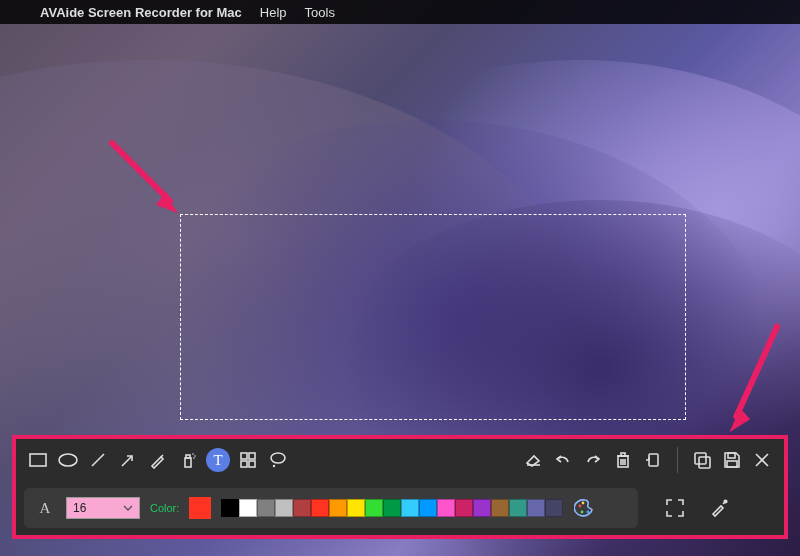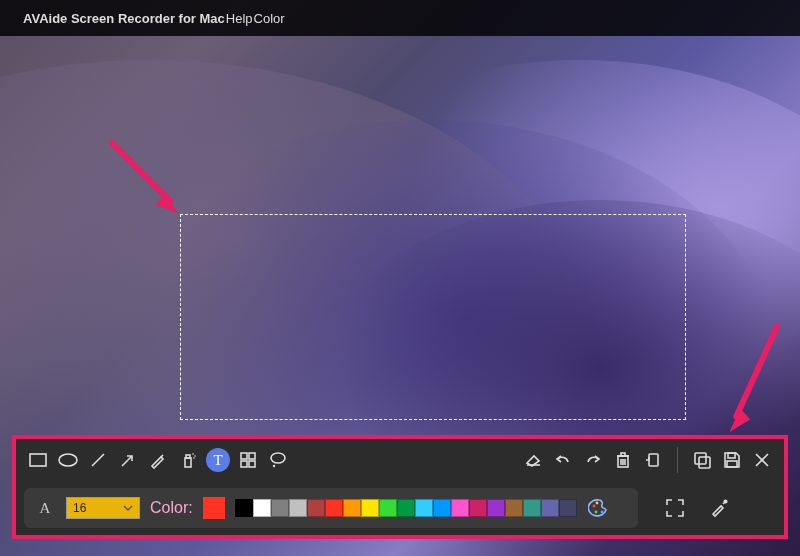--- a/index.html
+++ b/index.html
@@ -3,25 +3,25 @@
 <meta charset="utf-8">
 <style>
   html,body{
     margin:0;padding:0;width:800px;height:556px;
     font-family:-apple-system,"Helvetica Neue",Arial,sans-serif;
     overflow:hidden;position:relative;
     background:#555;
   }
   
   .menubar{
-    position:absolute;top:0;left:0;right:0;height:36px;
+    position:absolute;top:0;left:0;right:0;height:24px;
     background:rgba(0,0,0,0.82);
     display:flex;align-items:center;
     color:#ddd;font-size:13px;
-    padding:0 12px;gap:1px;
+    padding:0 12px;gap:18px;
     z-index:10;
   }
   .apple-logo{font-size:14px;color:#ccc;margin-right:10px}
   .menubar .app-name{font-weight:600}
   
   .wallpaper{
     position:absolute;inset:0;
     background:
       linear-gradient(135deg,
         #5a4e63 0%,
@@ -83,45 +83,45 @@
   .tool.active svg{stroke:#fff}
   .sep{width:1px;height:26px;background:#555;margin:0 6px}
   .gap-flex{flex:1}
   .bigtool{width:22px;height:22px;display:flex;align-items:center;justify-content:center;cursor:pointer}
   .bigtool svg{stroke:#ddd;fill:none;stroke-width:1.6}
   .fontlabel{
     width:22px;height:22px;display:flex;align-items:center;justify-content:center;
     font-family:Georgia,serif;font-size:15px;color:#ccc;
   }
   .fontsize{
-    width:74px;height:22px;background:#eab308;border:1px solid #999;
+    width:74px;height:22px;background:#f9a8d4;border:1px solid #999;
     font-size:12px;color:#222;padding:0 6px;box-sizing:border-box;
     display:flex;align-items:center;justify-content:space-between;
   }
-  .colorlabel{font-size:16px;color:#f9a8d4}
+  .colorlabel{font-size:11px;color:#22c55e}
   .curcolor{width:22px;height:22px}
   .swatchrow{display:flex}
   .swatch{width:18px;height:18px;border:1px solid rgba(0,0,0,.3);box-sizing:border-box;cursor:pointer}
   .palette-ico svg circle{stroke:none}
 </style>
 </head>
 <body>
 
 <div class="wallpaper">
   <div class="wave w1"></div>
   <div class="wave w4"></div>
   <div class="wave w2"></div>
   <div class="wave w3"></div>
 </div>
 
 <div class="menubar">
   <span class="apple-logo"></span>
   <span class="app-name">AVAide Screen Recorder for Mac</span>
   <span>Help</span>
-  <span>Color</span>
+  <span>Tools</span>
 </div>
 
 <div class="capture-rect"></div>
 
 <svg class="arrow arrowA" width="100" height="100">
   <line x1="12" y1="8" x2="70" y2="66" class="arrow-line"></line>
   <polygon points="70,66 78,78 56,70 66,56" class="arrow-head"></polygon>
 </svg>
 
 <svg class="arrow arrowB" width="80" height="130">

